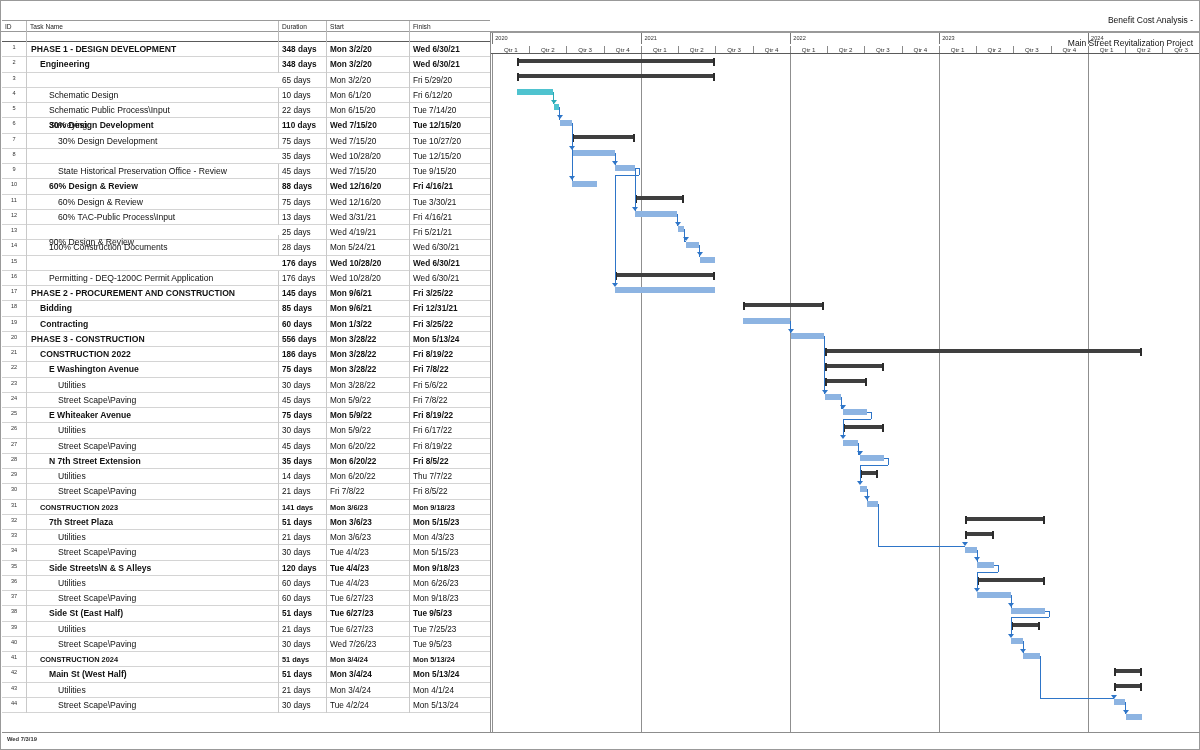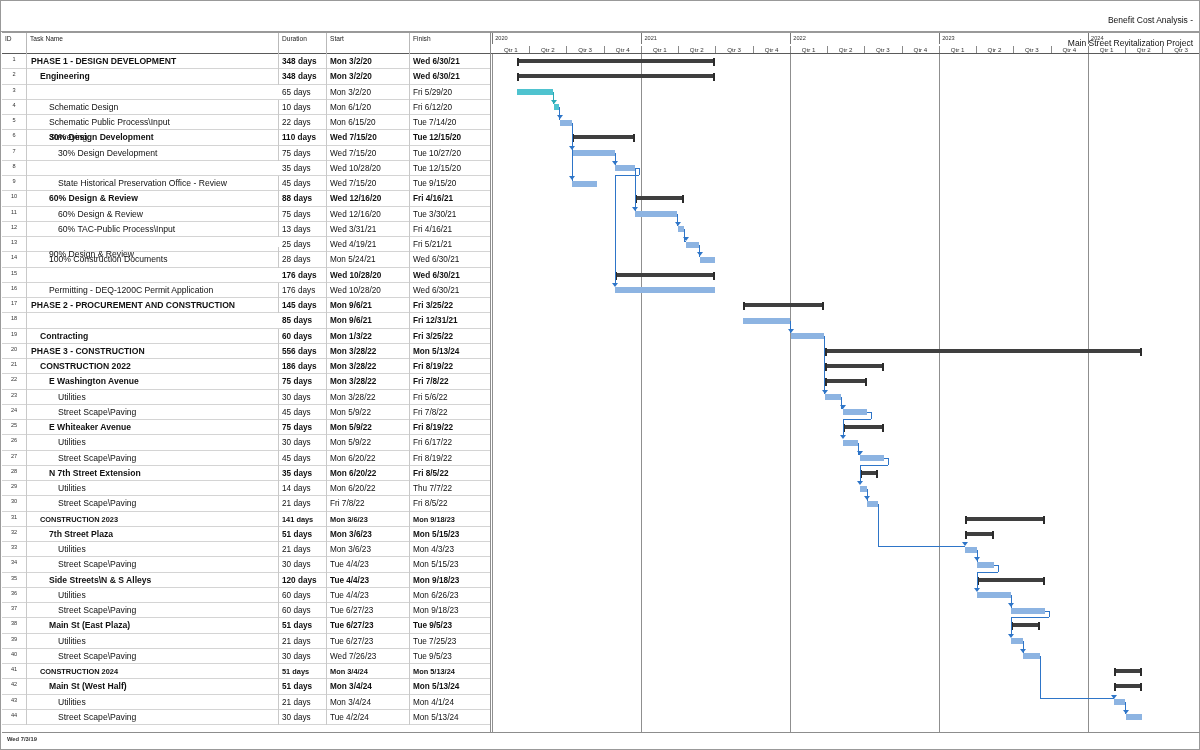--- a/index.html
+++ b/index.html
@@ -21,21 +21,21 @@
     box-sizing:border-box;
   }
   .title-text{
     position:absolute;right:6px;top:2px;
     text-align:right;
     font-size:8.5px;line-height:11.5px;
     color:#111;white-space:pre-line;
   }
   
   .tbl{
-    position:absolute;left:1px;top:31px;width:488px;height:700px;
+    position:absolute;left:1px;top:19px;width:488px;height:700px;
     box-sizing:border-box;
   }
   .thead{
     position:relative;height:22px;box-sizing:border-box;
     border-bottom:1px solid #5a5a5a;
     border-top:1px solid #9a9a9a;
   }
   .th{
     position:absolute;top:0;height:22px;
     font-size:6.6px;color:#222;
@@ -257,20 +257,21 @@
         </div>
         <div class="row">
           <div class="c c-id">17</div>
           <div class="c c-name lvl0" style="padding-left: 4px;">PHASE 2 - PROCUREMENT AND CONSTRUCTION</div>
           <div class="c c-dur lvl0">145 days</div>
           <div class="c c-start lvl0">Mon 9/6/21</div>
           <div class="c c-fin lvl0">Fri 3/25/22</div>
         </div>
         <div class="row">
           <div class="c c-id">18</div>
+          <div class="c c-name lvl0" style="padding-left: 13px;">Bidding</div>
           <div class="c c-dur lvl0">85 days</div>
           <div class="c c-start lvl0">Mon 9/6/21</div>
           <div class="c c-fin lvl0">Fri 12/31/21</div>
         </div>
         <div class="row">
           <div class="c c-id">19</div>
           <div class="c c-name lvl0" style="padding-left: 13px;">Contracting</div>
           <div class="c c-dur lvl0">60 days</div>
           <div class="c c-start lvl0">Mon 1/3/22</div>
           <div class="c c-fin lvl0">Fri 3/25/22</div>
@@ -396,21 +397,21 @@
         </div>
         <div class="row">
           <div class="c c-id">37</div>
           <div class="c c-name lvl2" style="padding-left: 31px;">Street Scape\Paving</div>
           <div class="c c-dur lvl2">60 days</div>
           <div class="c c-start lvl2">Tue 6/27/23</div>
           <div class="c c-fin lvl2">Mon 9/18/23</div>
         </div>
         <div class="row">
           <div class="c c-id">38</div>
-          <div class="c c-name lvl0" style="padding-left: 22px;">Main St (East Plaza)</div>
+          <div class="c c-name lvl0" style="padding-left: 22px;">Side St (East Half)</div>
           <div class="c c-dur lvl0">51 days</div>
           <div class="c c-start lvl0">Tue 6/27/23</div>
           <div class="c c-fin lvl0">Tue 9/5/23</div>
         </div>
         <div class="row">
           <div class="c c-id">39</div>
           <div class="c c-name lvl2" style="padding-left: 31px;">Utilities</div>
           <div class="c c-dur lvl2">21 days</div>
           <div class="c c-start lvl2">Tue 6/27/23</div>
           <div class="c c-fin lvl2">Tue 7/25/23</div>

